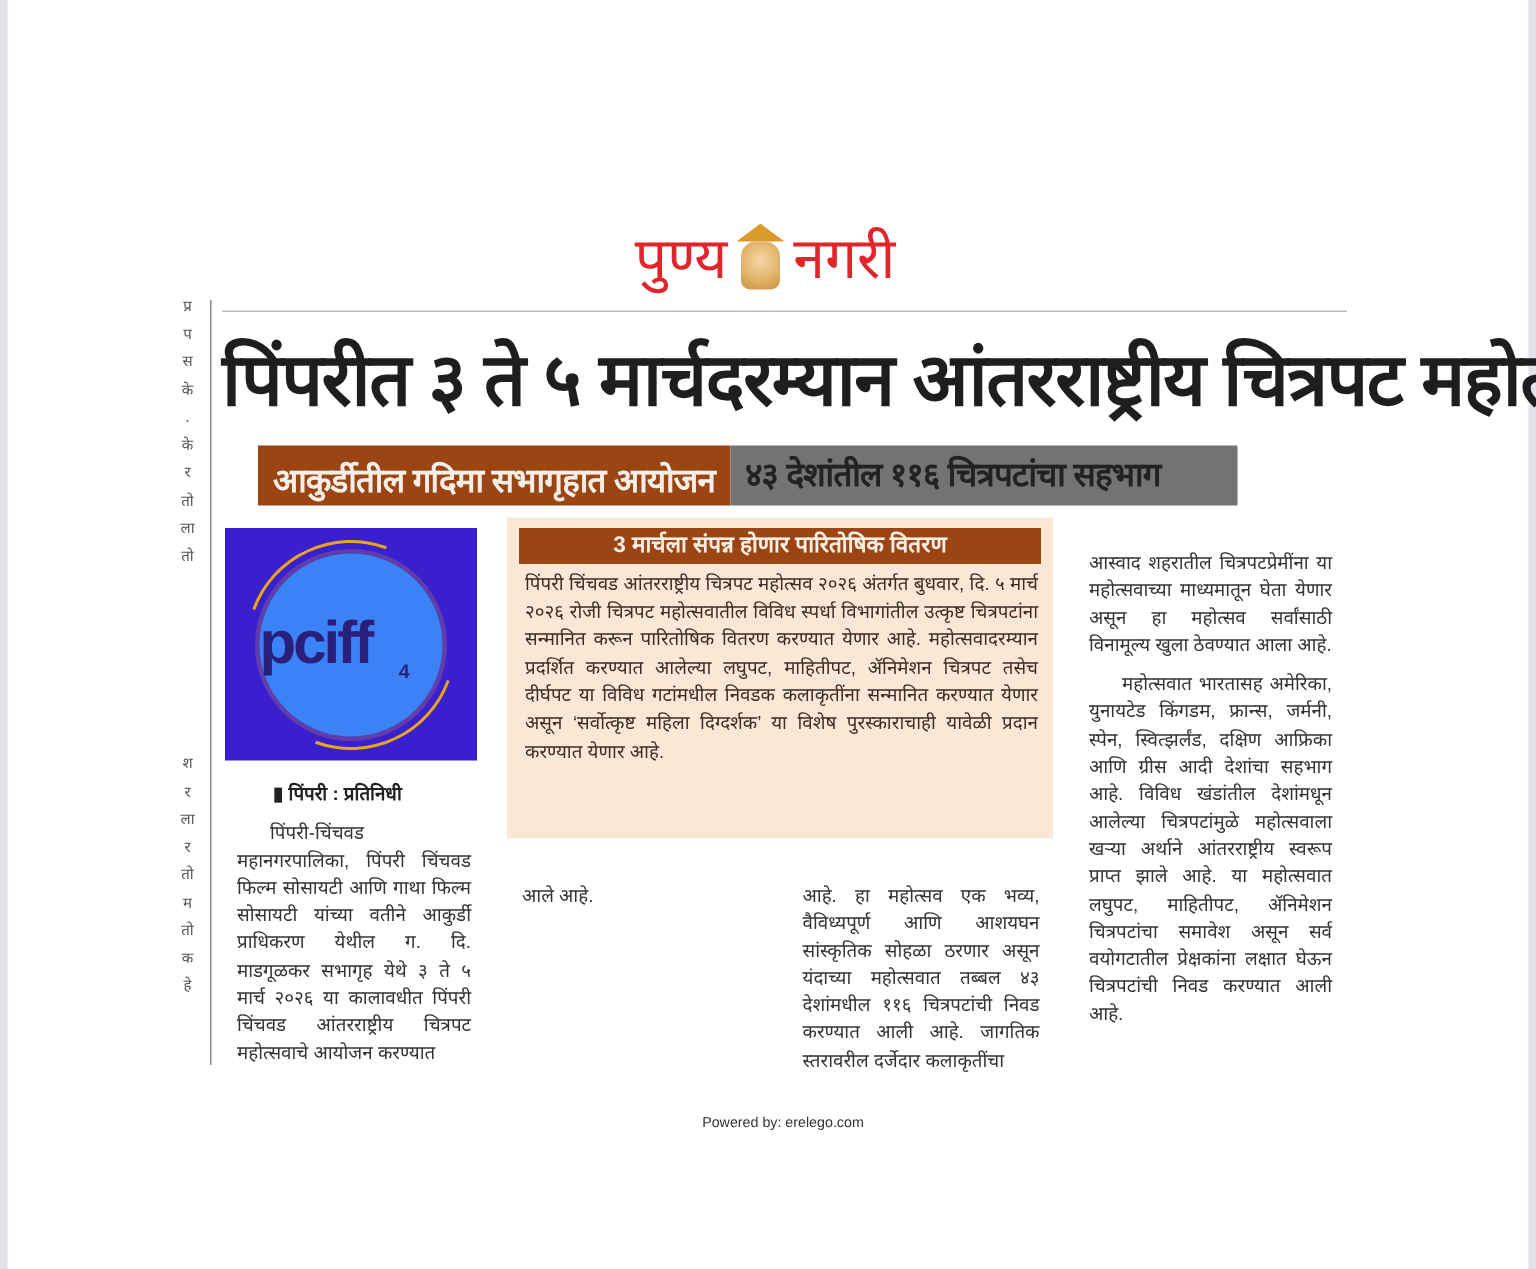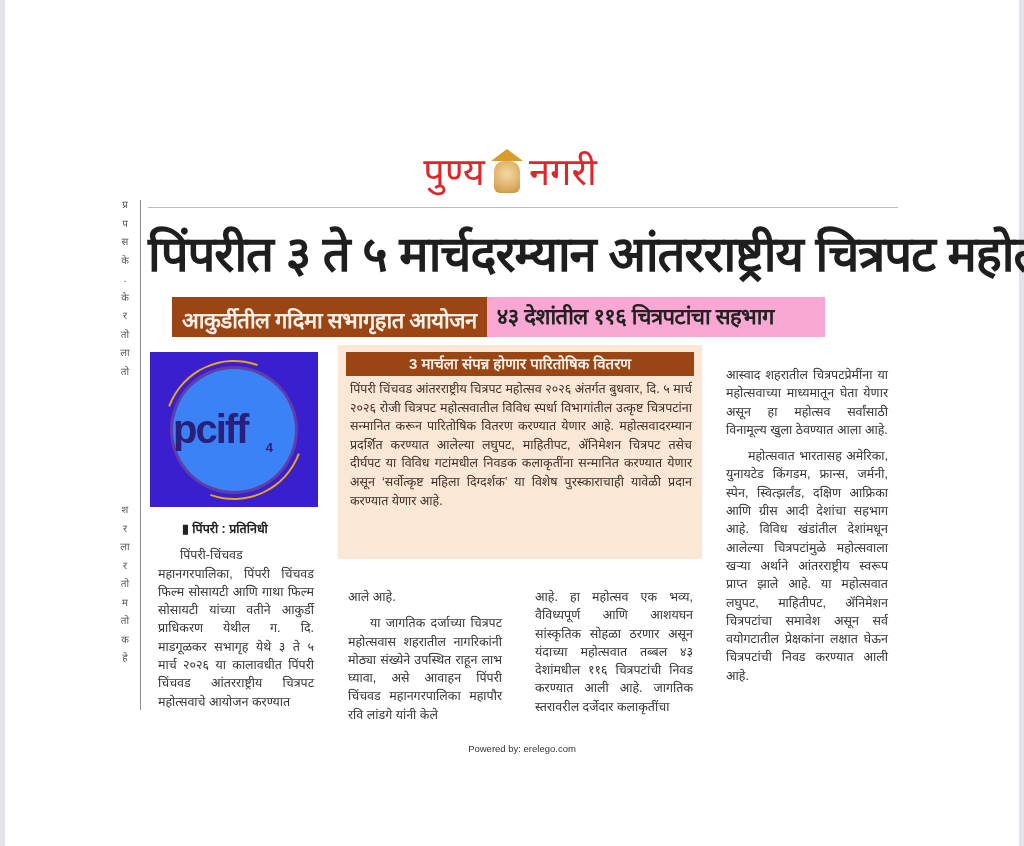--- a/index.html
+++ b/index.html
@@ -53,21 +53,21 @@
   .subhead {
     position: absolute; left: 172px; top: 297px; height: 40px;
     display: flex; align-items: stretch;
     font-family: "Liberation Sans", sans-serif; font-weight: bold; font-size: 22px;
   }
   .subhead .left {
     background: #9b4514; color: #f6efe7; padding: 4px 10px; line-height: 40px;
     white-space: nowrap; letter-spacing: -0.5px;
   }
   .subhead .right {
-    background: #f9a8d4; color: #222; padding: 0 10px; line-height: 40px;
+    background: #737373; color: #222; padding: 0 10px; line-height: 40px;
     white-space: nowrap; width: 318px; letter-spacing: -0.5px;
   }
 
   .logo {
     position: absolute; left: 150px; top: 352px; width: 168px; height: 155px;
     background: #3a1fcf;
     display: flex; align-items: center; justify-content: center;
   }
   .logo .circle {
     width: 122px; height: 122px; border-radius: 50%;
@@ -180,21 +180,20 @@
   <p class="indent">पिंपरी-चिंचवड महानगरपालिका, पिंपरी चिंचवड फिल्म सोसायटी आणि गाथा फिल्म सोसायटी यांच्या वतीने आकुर्डी प्राधिकरण येथील ग. दि. माडगूळकर सभागृह येथे ३ ते ५ मार्च २०२६ या कालावधीत पिंपरी चिंचवड आंतरराष्ट्रीय चित्रपट महोत्सवाचे आयोजन करण्यात</p>
 </div>
 
 <div class="box">
   <div class="title">3 मार्चला संपन्न होणार पारितोषिक वितरण</div>
   <div class="body">पिंपरी चिंचवड आंतरराष्ट्रीय चित्रपट महोत्सव २०२६ अंतर्गत बुधवार, दि. ५ मार्च २०२६ रोजी चित्रपट महोत्सवातील विविध स्पर्धा विभागांतील उत्कृष्ट चित्रपटांना सन्मानित करून पारितोषिक वितरण करण्यात येणार आहे. महोत्सवादरम्यान प्रदर्शित करण्यात आलेल्या लघुपट, माहितीपट, ॲनिमेशन चित्रपट तसेच दीर्घपट या विविध गटांमधील निवडक कलाकृतींना सन्मानित करण्यात येणार असून ‘सर्वोत्कृष्ट महिला दिग्दर्शक’ या विशेष पुरस्काराचाही यावेळी प्रदान करण्यात येणार आहे.</div>
 </div>
 
 <div class="col col2">
   <p>आले आहे.</p>
-  <p class="indent">या जागतिक दर्जाच्या चित्रपट महोत्सवास शहरातील नागरिकांनी मोठ्या संख्येने उपस्थित राहून लाभ घ्यावा, असे आवाहन पिंपरी चिंचवड महानगरपालिका महापौर रवि लांडगे यांनी केले</p>
 </div>
 
 <div class="col col3">
   <p>आहे. हा महोत्सव एक भव्य, वैविध्यपूर्ण आणि आशयघन सांस्कृतिक सोहळा ठरणार असून यंदाच्या महोत्सवात तब्बल ४३ देशांमधील ११६ चित्रपटांची निवड करण्यात आली आहे. जागतिक स्तरावरील दर्जेदार कलाकृतींचा</p>
 </div>
 
 <div class="col col4">
   <p>आस्वाद शहरातील चित्रपटप्रेमींना या महोत्सवाच्या माध्यमातून घेता येणार असून हा महोत्सव सर्वांसाठी विनामूल्य खुला ठेवण्यात आला आहे.</p>
   <p class="indent">महोत्सवात भारतासह अमेरिका, युनायटेड किंगडम, फ्रान्स, जर्मनी, स्पेन, स्वित्झर्लंड, दक्षिण आफ्रिका आणि ग्रीस आदी देशांचा सहभाग आहे. विविध खंडांतील देशांमधून आलेल्या चित्रपटांमुळे महोत्सवाला खऱ्या अर्थाने आंतरराष्ट्रीय स्वरूप प्राप्त झाले आहे. या महोत्सवात लघुपट, माहितीपट, ॲनिमेशन चित्रपटांचा समावेश असून सर्व वयोगटातील प्रेक्षकांना लक्षात घेऊन चित्रपटांची निवड करण्यात आली आहे.</p>
 </div>

